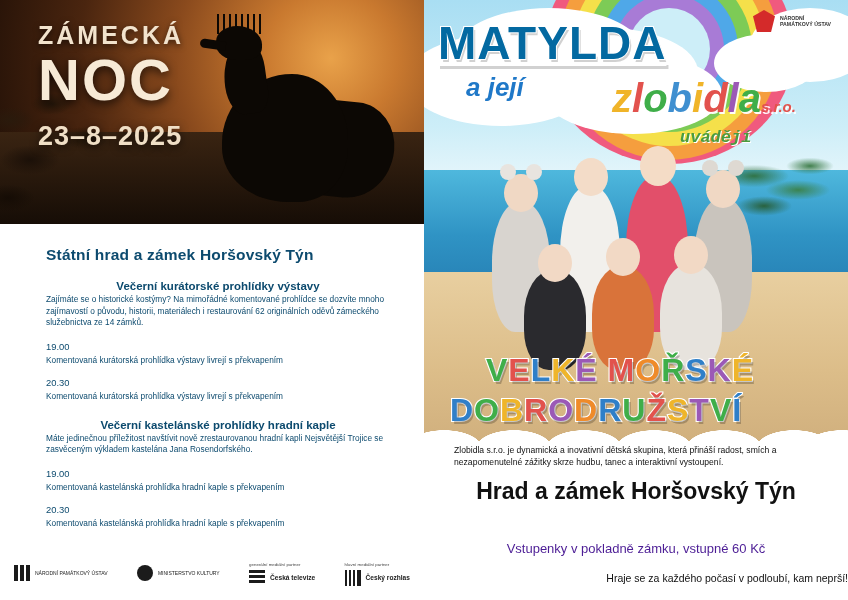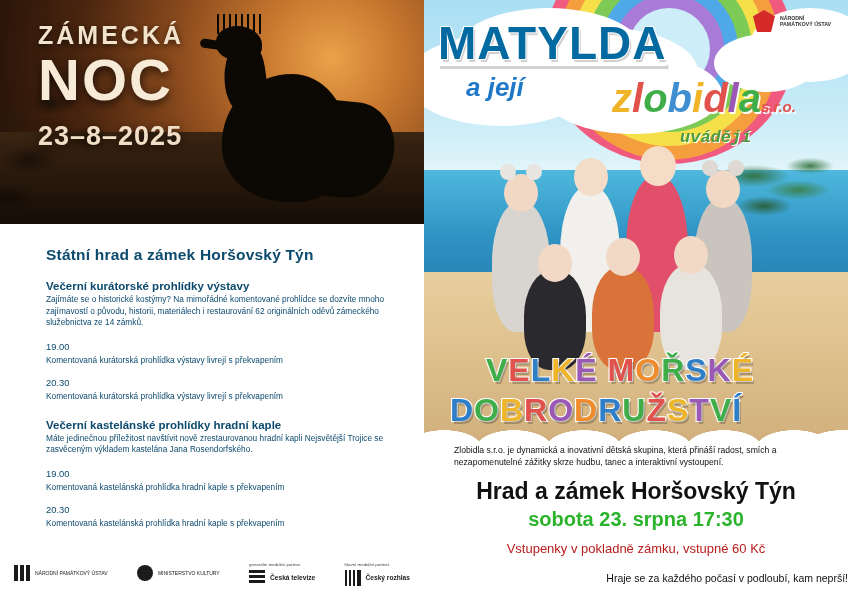--- a/index.html
+++ b/index.html
@@ -154,20 +154,21 @@
   .venue-title {
     font-size: 15.5px;
     font-weight: bold;
     margin: 0 0 16px 0;
     letter-spacing: .2px;
   }
   .sec-title {
     font-size: 11.5px;
     font-weight: bold;
     margin: 0 0 2px 0;
+    text-align: center;
   }
   .sec-sub {
     font-size: 8.6px;
     font-weight: bold;
     margin: 0 0 2px 0;
   }
   .sec-text {
     font-size: 8.3px;
     line-height: 11.6px;
     margin: 0;
@@ -480,21 +481,21 @@
     font-weight: bold;
     color: #2bb32b;
     z-index: 8;
   }
   .r-tickets {
     position: absolute;
     left: 0; top: 541px;
     width: 424px;
     text-align: center;
     font-size: 13px;
-    color: #b91c1c;
+    color: #4c1d95;
     z-index: 8;
   }
   .r-weather {
     position: absolute;
     left: 0; top: 572px;
     width: 424px;
     text-align: right;
     font-size: 10.5px;
     color: #111;
     z-index: 8;
@@ -657,17 +658,16 @@
     <div class="bigtext velke">
       <span class="c-g">V</span><span class="c-r">E</span><span class="c-b">L</span><span class="c-y">K</span><span class="c-p">É</span>
       <span class="c-r">M</span><span class="c-o">O</span><span class="c-g">Ř</span><span class="c-b">S</span><span class="c-p">K</span><span class="c-y">É</span>
     </div>
     <div class="bigtext dobro">
       <span class="c-b">D</span><span class="c-g">O</span><span class="c-y">B</span><span class="c-r">R</span><span class="c-p">O</span><span class="c-o">D</span><span class="c-b">R</span><span class="c-g">U</span><span class="c-r">Ž</span><span class="c-y">S</span><span class="c-p">T</span><span class="c-g">V</span><span class="c-b">Í</span>
     </div>
 
     <div class="r-desc">Zlobidla s.r.o. je dynamická a inovativní dětská skupina, která přináší radost, smích a nezapomenutelné zážitky skrze hudbu, tanec a interaktivní vystoupení.</div>
     <div class="r-place">Hrad a zámek Horšovský Týn</div>
-    <div class="r-when">sobota 23. srpna 17:30</div>
     <div class="r-tickets">Vstupenky v pokladně zámku, vstupné 60 Kč</div>
     <div class="r-weather">Hraje se za každého počasí v podloubí, kam neprší!</div>
   </div>
 </div>
 
 </body></html>

